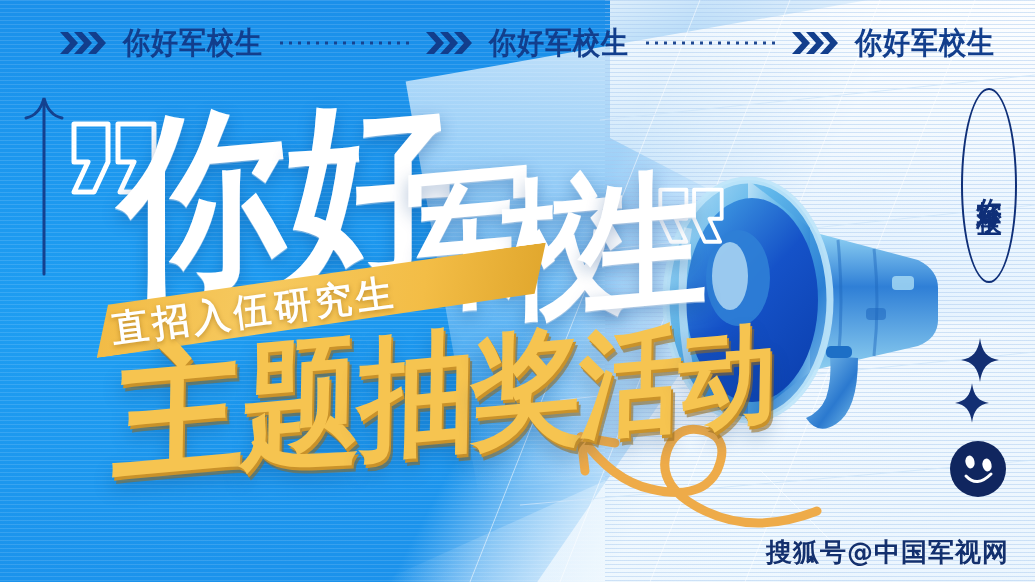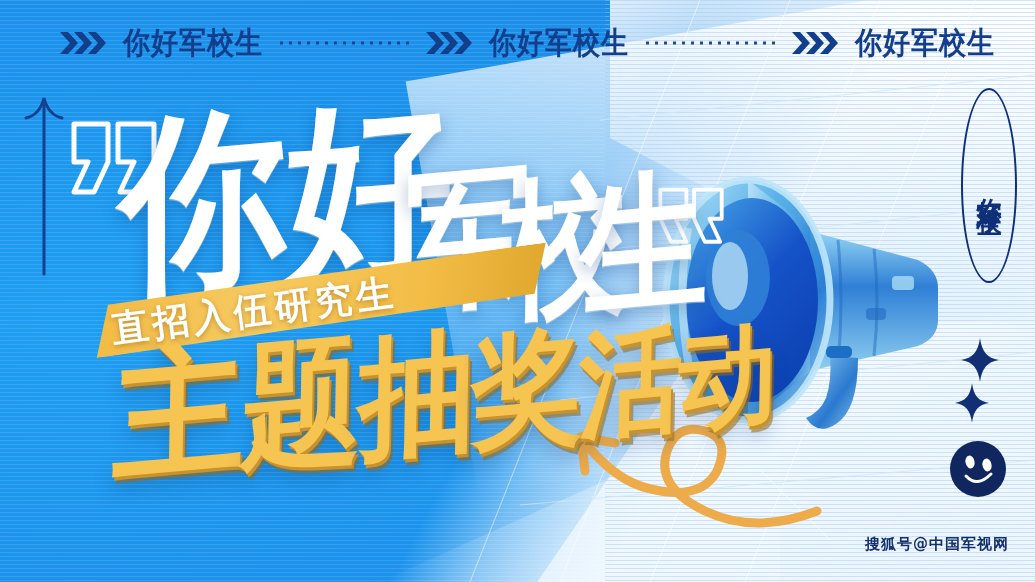--- a/index.html
+++ b/index.html
@@ -188,22 +188,22 @@
   }
 
   
   .sparkle{position:absolute;z-index:13;}
   .spark-1{right:36px;top:338px;}
   .spark-2{right:46px;top:383px;}
   .smiley{position:absolute;right:28px;top:440px;z-index:13;}
 
   
   .watermark{
-    position:absolute;right:26px;bottom:28px;z-index:20;
-    font-size:15px;font-weight:700;color:#13306e;
+    position:absolute;right:26px;bottom:12px;z-index:20;
+    font-size:26px;font-weight:700;color:#13306e;
     letter-spacing:1px;
     font-family:"DejaVu Sans","Liberation Sans",sans-serif;
     text-shadow:0 1px 2px rgba(255,255,255,0.6);
     white-space:nowrap;
   }
 </style>
 </head>
 <body>
 
 <div id="poster">

